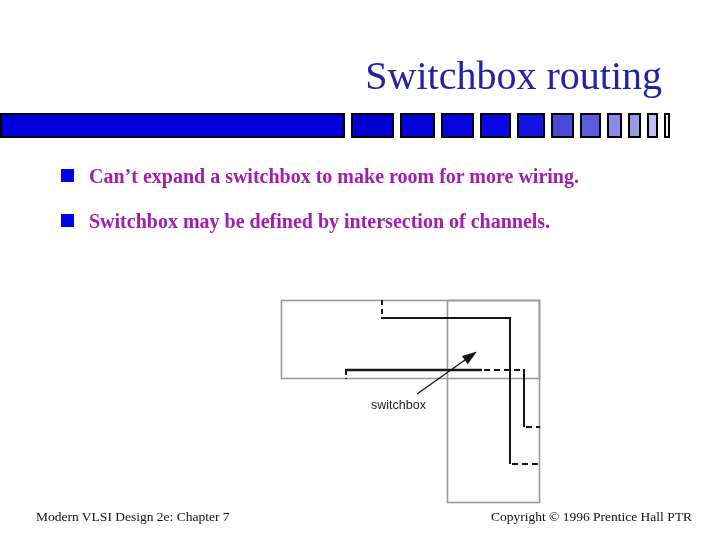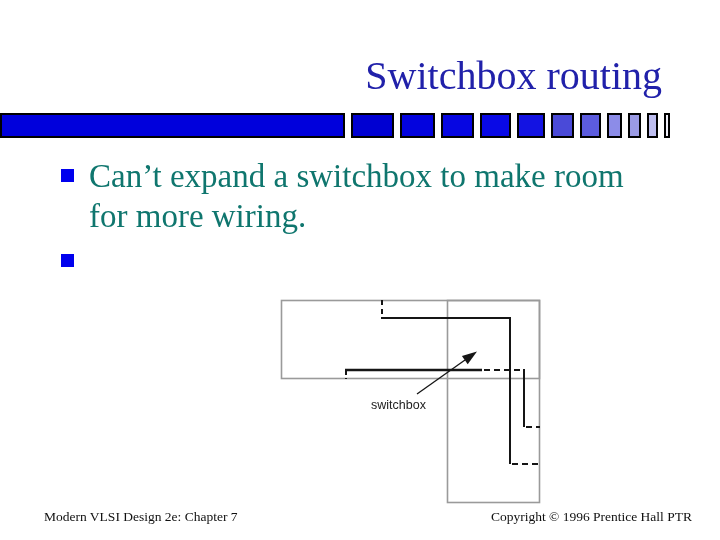--- a/index.html
+++ b/index.html
@@ -21,31 +21,31 @@
   .bar-seg{
     height:25px;border:2px solid #000;box-sizing:border-box;
     flex:0 0 auto;
   }
   .bullet-list{
     position:absolute;left:60px;top:156px;width:596px;
     list-style:none;margin:0;padding:0;
   }
   .bullet-item{
     position:relative;padding-left:29px;margin:0 0 5px 0;
-    font-size:33px;line-height:40px;color:#0f766e;
+    font-size:20px;line-height:40px;color:#a21caf;font-weight:bold;
   }
   .marker{
     position:absolute;left:1px;top:13px;width:13px;height:13px;
     display:block;
   }
   .diagram{
     position:absolute;left:273px;top:293px;width:274px;height:216px;
   }
   .footer-left{
-    position:absolute;left:44px;top:509px;
+    position:absolute;left:36px;top:509px;
     font-size:13.5px;color:#101010;
   }
   .footer-right{
     position:absolute;right:28px;top:509px;
     font-size:13.5px;color:#101010;text-align:right;
   }
 </style>
 </head>
 <body>
 
@@ -61,21 +61,21 @@
     <div class="bar-seg" style="width: 23px; background: rgb(74, 74, 216); border-color: rgb(0, 0, 0);"></div>
     <div class="bar-seg" style="width: 21px; background: rgb(92, 92, 222); border-color: rgb(0, 0, 0);"></div>
     <div class="bar-seg" style="width: 15px; background: rgb(140, 140, 232); border-color: rgb(0, 0, 0);"></div>
     <div class="bar-seg" style="width: 13px; background: rgb(154, 154, 228); border-color: rgb(0, 0, 0);"></div>
     <div class="bar-seg" style="width: 11px; background: rgb(190, 190, 240); border-color: rgb(0, 0, 0);"></div>
     <div class="bar-seg" style="width: 6px; background: rgb(240, 240, 250); border-color: rgb(0, 0, 0);"></div>
   </div>
 
 <ul class="bullet-list">
     <li class="bullet-item"><span class="marker" style="background: rgb(0, 0, 238);"></span><span>Can’t expand a switchbox to make room for more wiring.</span></li>
-    <li class="bullet-item"><span class="marker" style="background: rgb(0, 0, 238);"></span></li>
+    <li class="bullet-item"><span class="marker" style="background: rgb(0, 0, 238);"></span><span>Switchbox may be defined by intersection of channels.</span></li>
   </ul>
 
 <svg class="diagram" viewBox="273 293 274 216" xmlns="http://www.w3.org/2000/svg">
 
   <rect x="281.5" y="300.5" width="258" height="78" fill="none" stroke-width="1.6" stroke="#9A9A9A"></rect>
   <rect x="447.5" y="300.5" width="92" height="202" fill="none" stroke-width="1.6" stroke="#9A9A9A"></rect>
 
   <path d="M382,300 V317" fill="none" stroke-width="2" stroke-dasharray="5,4" stroke="#151515"></path>
   <path d="M381,318 H510 V464" fill="none" stroke-width="2" stroke="#151515"></path>
   <path d="M512,464 H540" fill="none" stroke-width="2" stroke-dasharray="6,4" stroke="#151515"></path>

